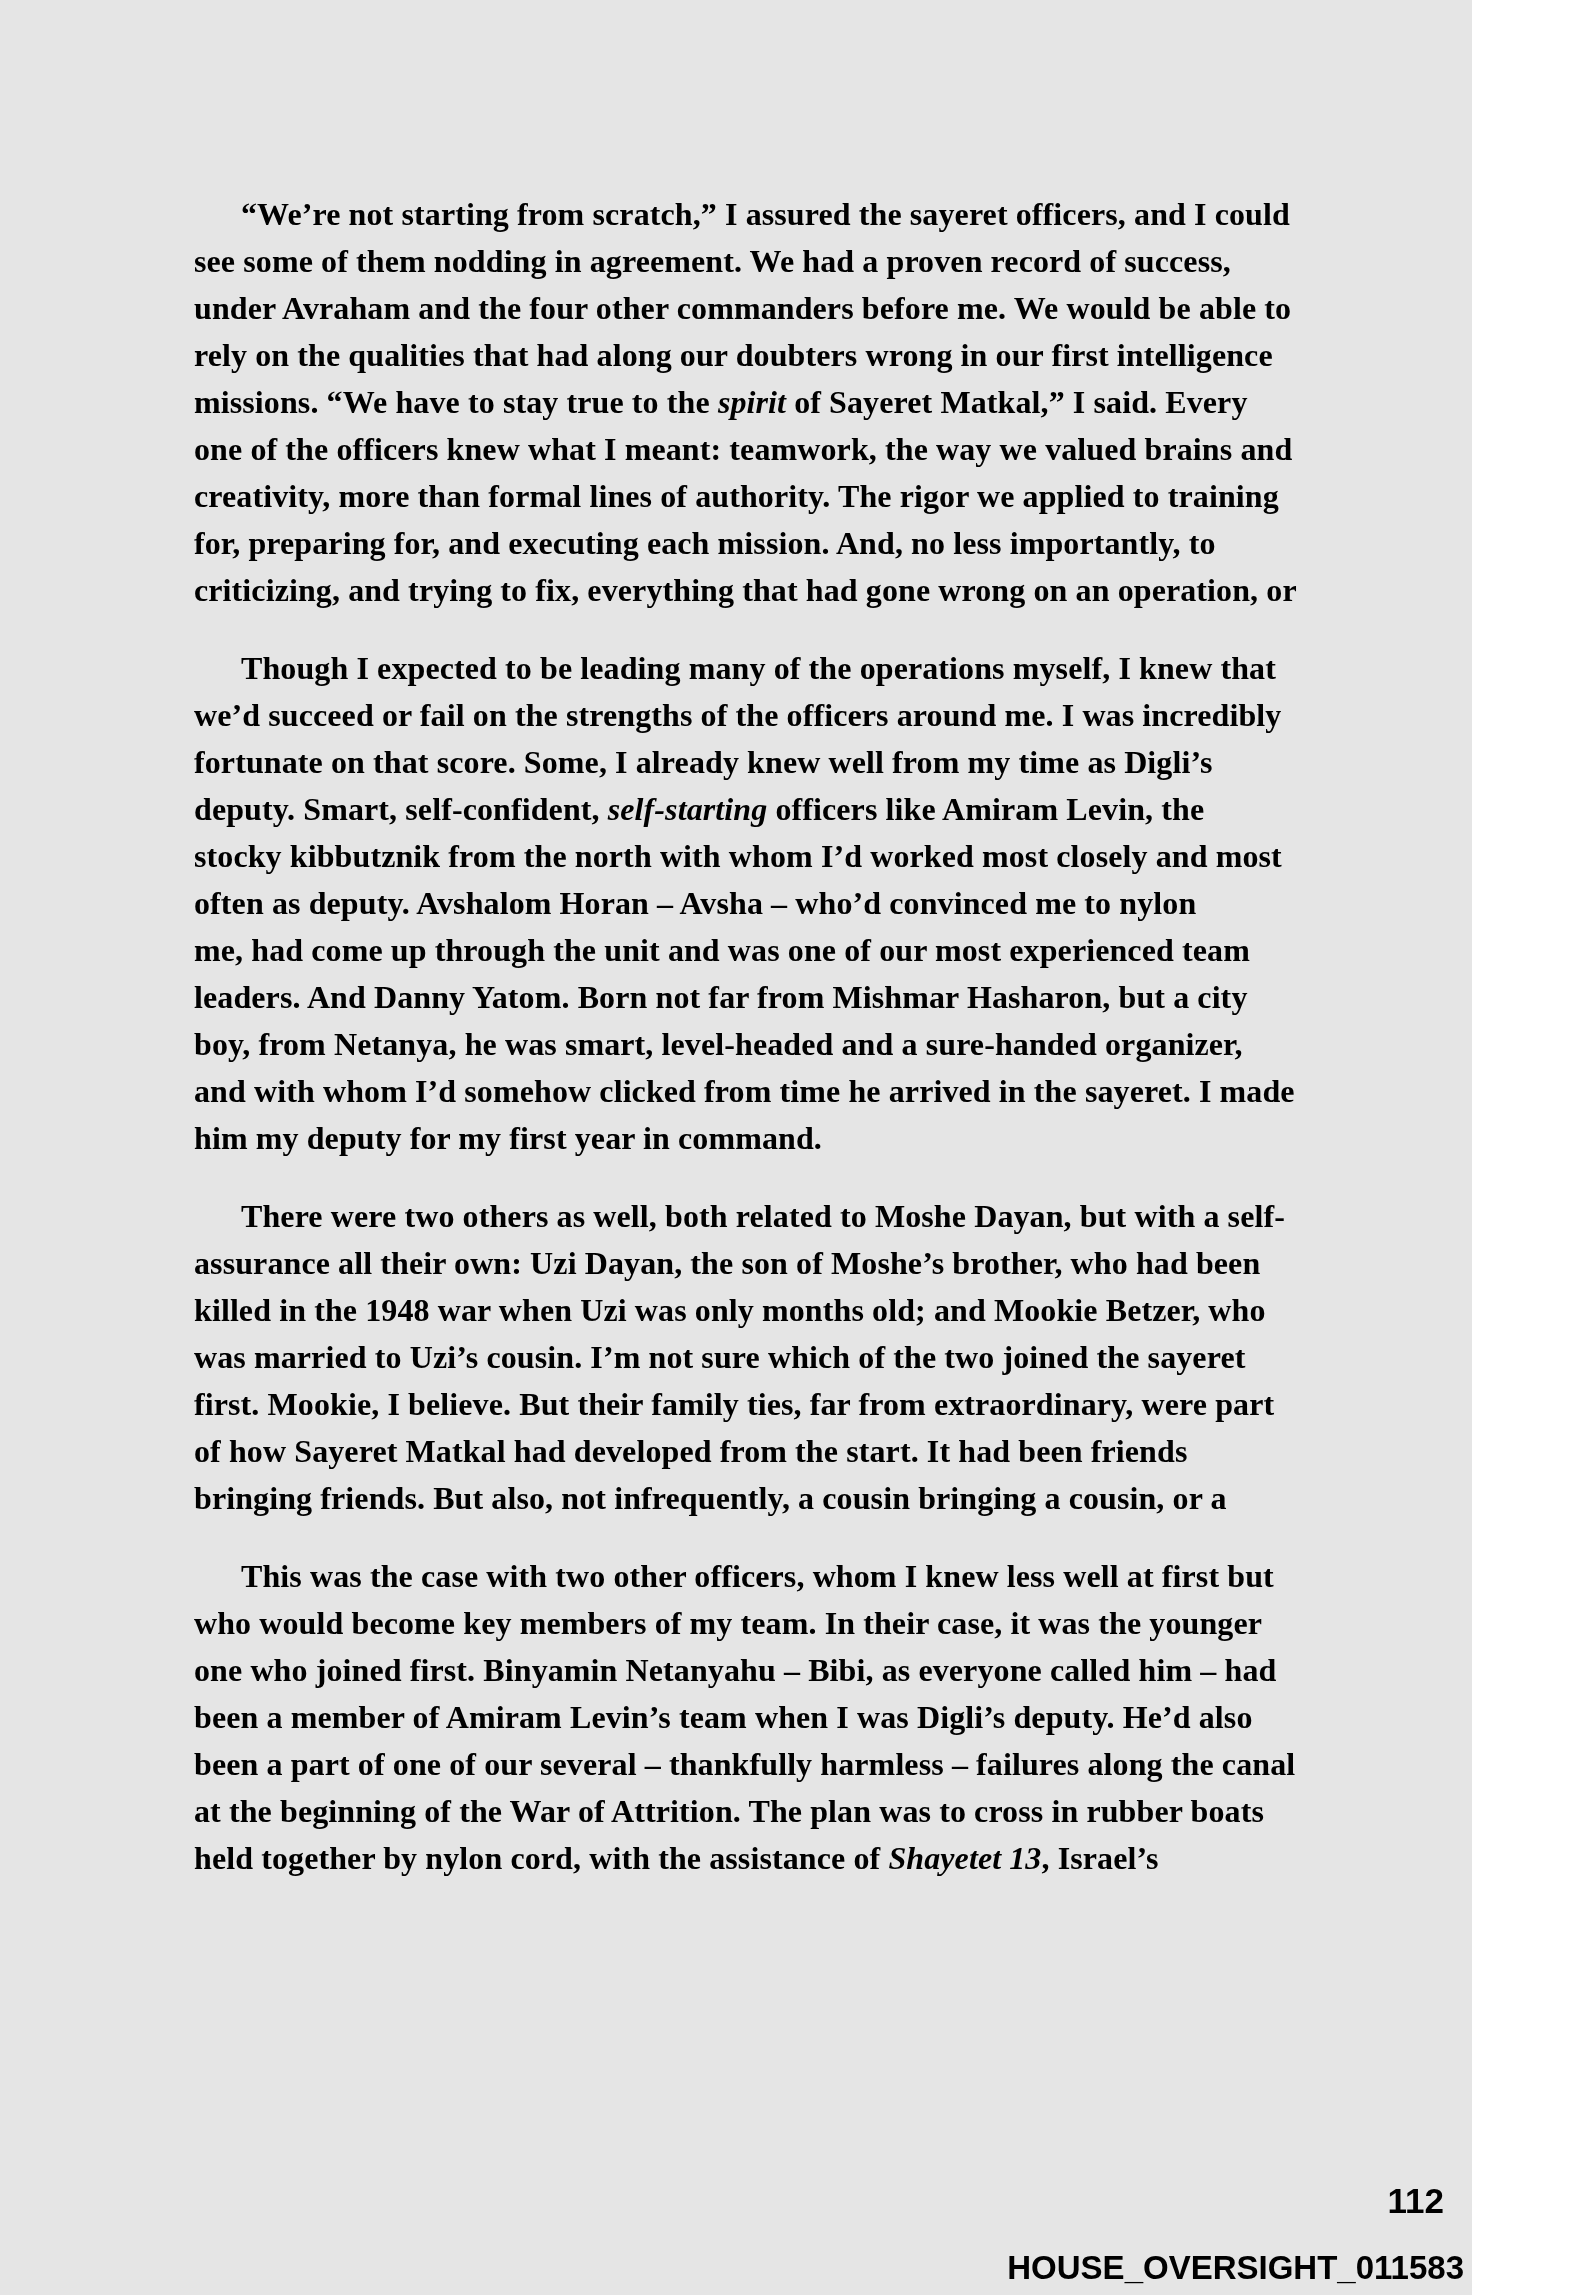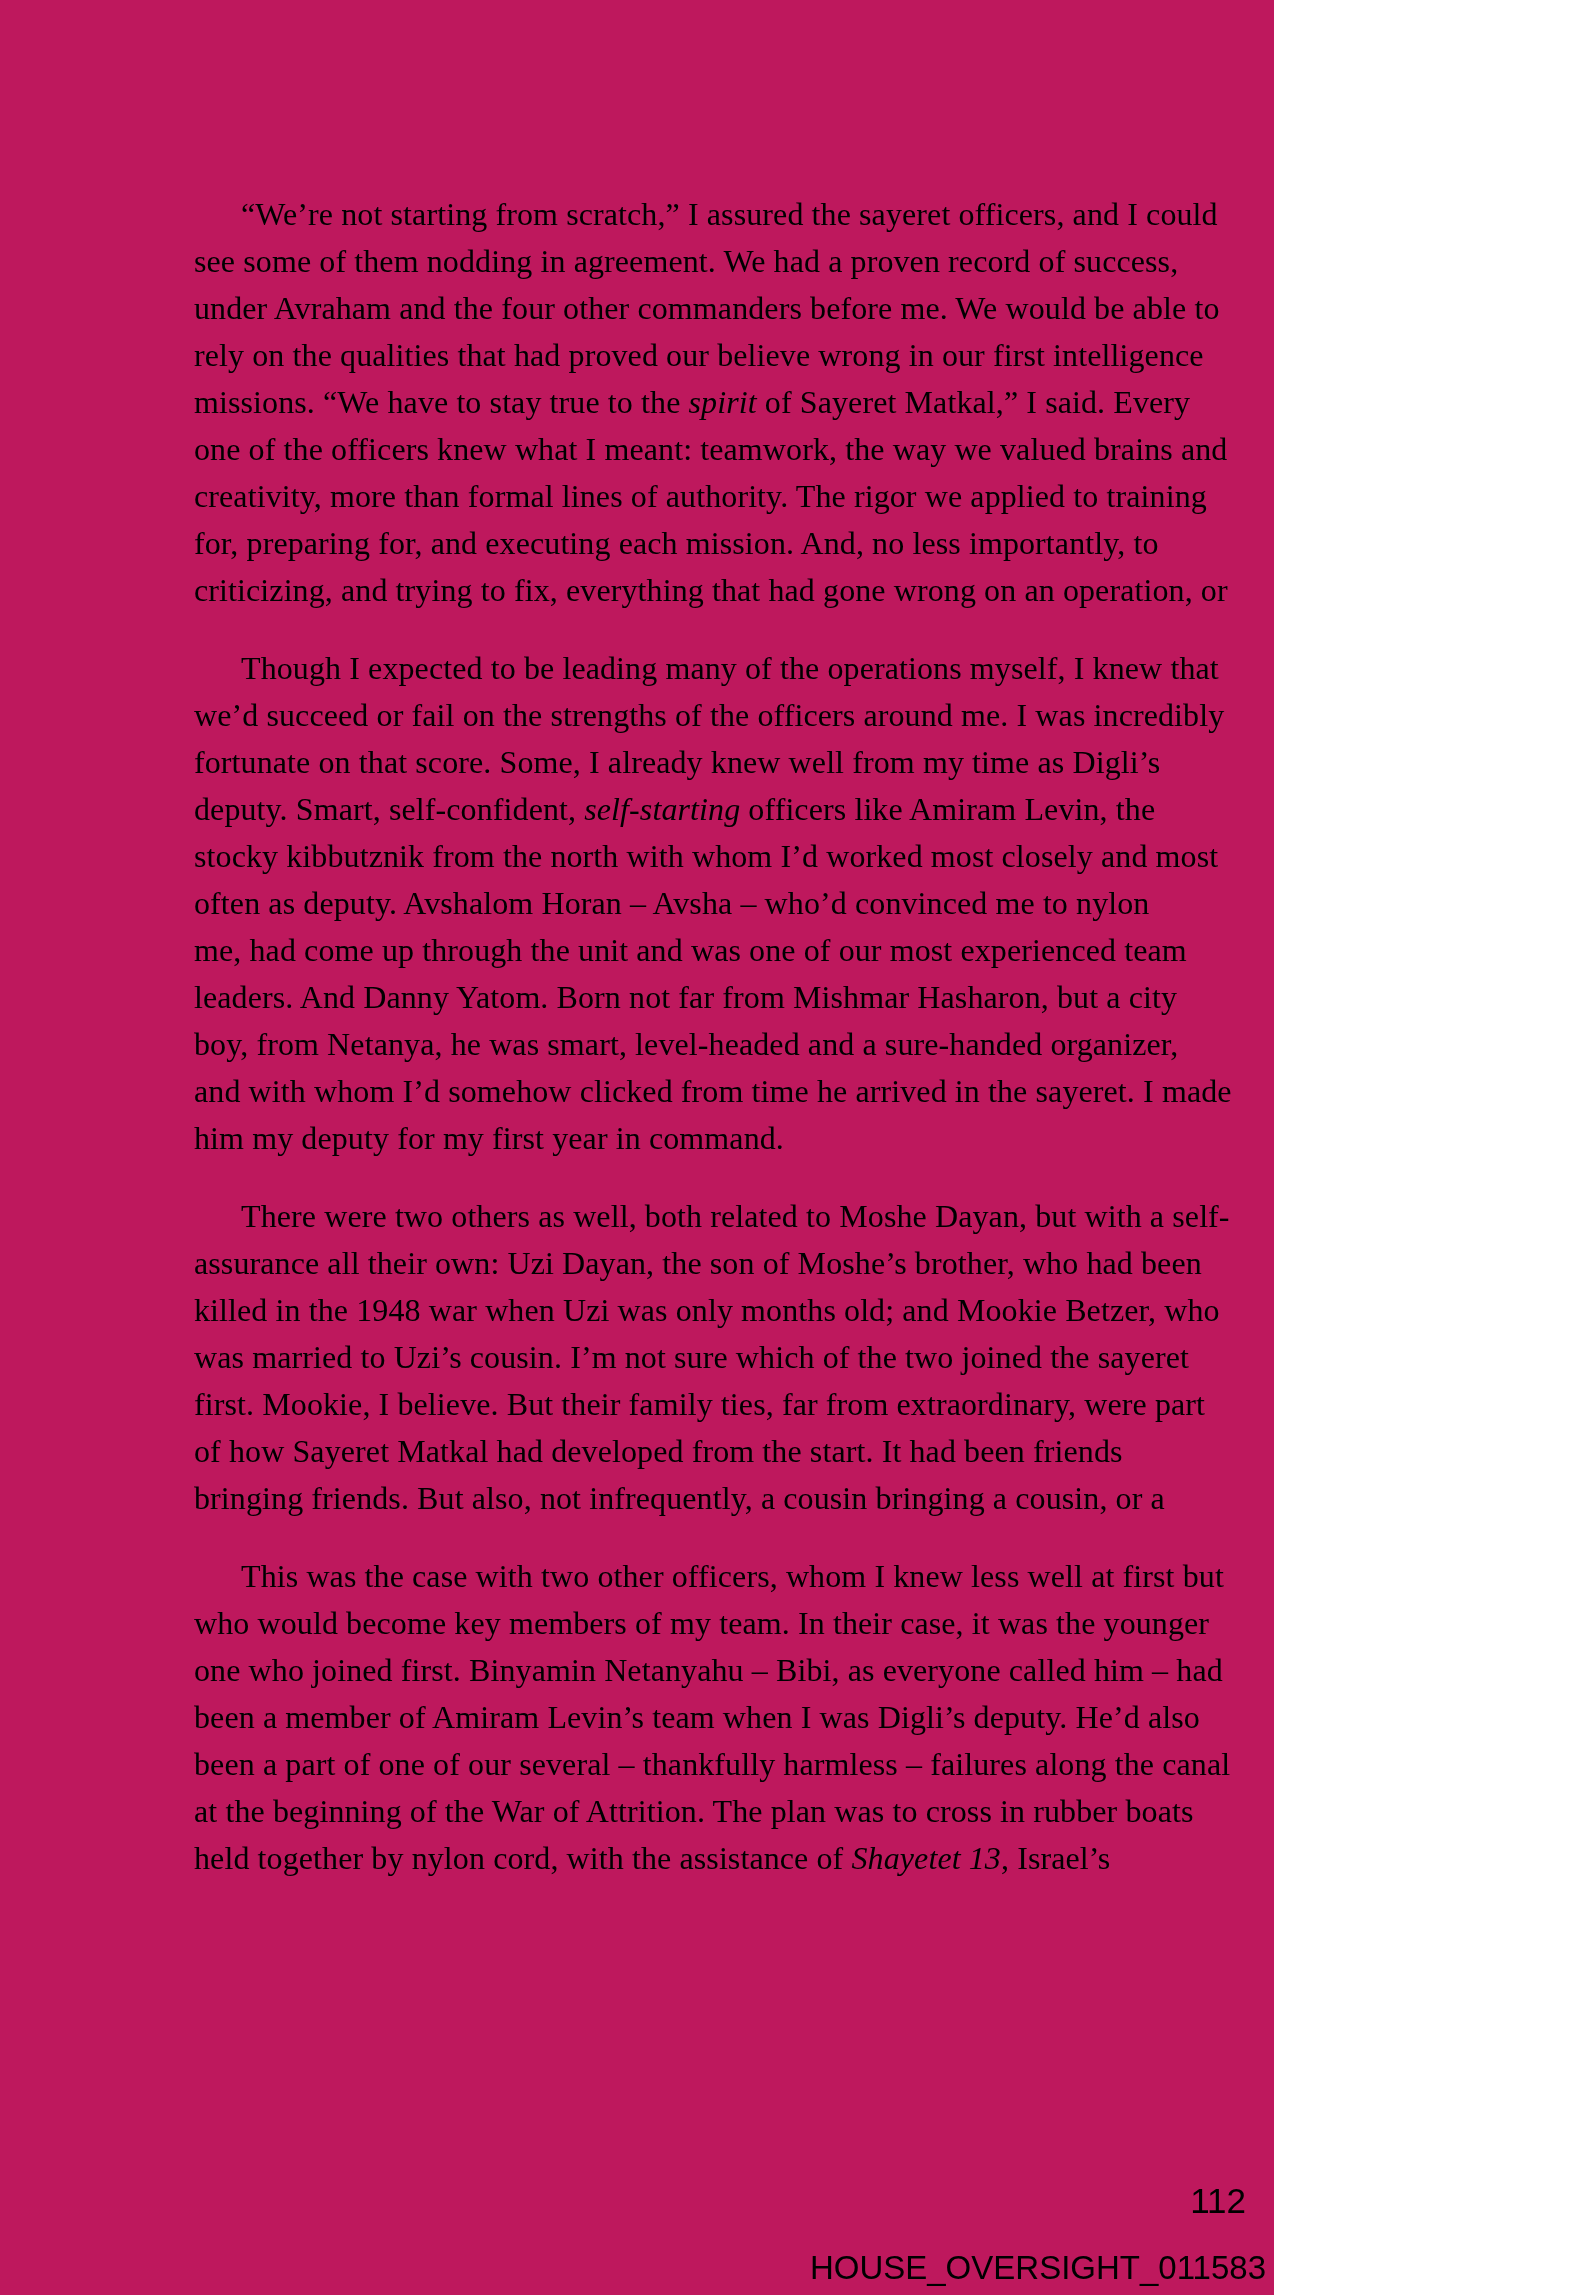--- a/index.html
+++ b/index.html
@@ -2,26 +2,27 @@
 <html style="font-size:10.3px"><head>
 <meta charset="utf-8">
 <style>
   html, body {
     margin: 0;
     padding: 0;
     background: #ffffff;
   }
   .page {
     position: relative;
-    width: 1274px;
+    width: 1472px;
     height: 2295px;
-    background: #be185d;
+    background: #e5e5e5;
     overflow: hidden;
     font-family: "Liberation Serif", "DejaVu Serif", serif;
     color: #000000;
+    font-weight: bold;
   }
   .body-text {
     position: absolute;
     left: 194px;
     top: 191px;
     width: 1203px;
     font-size: 32px;
     line-height: 47px;
     text-align: left;
     letter-spacing: 0.1px;
@@ -63,21 +64,21 @@
 </style>
 </head>
 <body>
 
 <div class="page">
   <main class="body-text" id="paragraphs-root">
       <div class="para">
         <div class="line first"><span>“We’re not starting from scratch,” I assured the sayeret officers, and I could</span></div>
         <div class="line"><span>see some of them nodding in agreement. We had a proven record of success,</span></div>
         <div class="line"><span>under Avraham and the four other commanders before me. We would be able to</span></div>
-        <div class="line"><span>rely on the qualities that had proved our believe wrong in our first intelligence</span></div>
+        <div class="line"><span>rely on the qualities that had along our doubters wrong in our first intelligence</span></div>
         <div class="line"><span>missions. “We have to stay true to the </span><em>spirit</em><span> of Sayeret Matkal,” I said. Every</span></div>
         <div class="line"><span>one of the officers knew what I meant: teamwork, the way we valued brains and</span></div>
         <div class="line"><span>creativity, more than formal lines of authority. The rigor we applied to training</span></div>
         <div class="line"><span>for, preparing for, and executing each mission. And, no less importantly, to</span></div>
         <div class="line"><span>criticizing, and trying to fix, everything that had gone wrong on an operation, or</span></div>
       </div>
       <div class="para">
         <div class="line first"><span>Though I expected to be leading many of the operations myself, I knew that</span></div>
         <div class="line"><span>we’d succeed or fail on the strengths of the officers around me. I was incredibly</span></div>
         <div class="line"><span>fortunate on that score. Some, I already knew well from my time as Digli’s</span></div>

